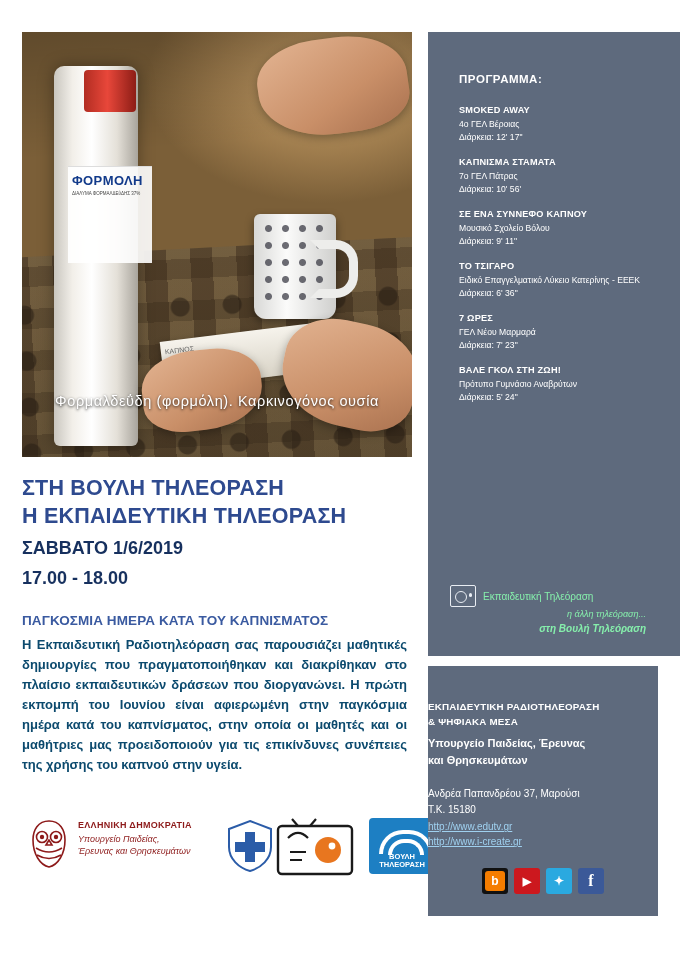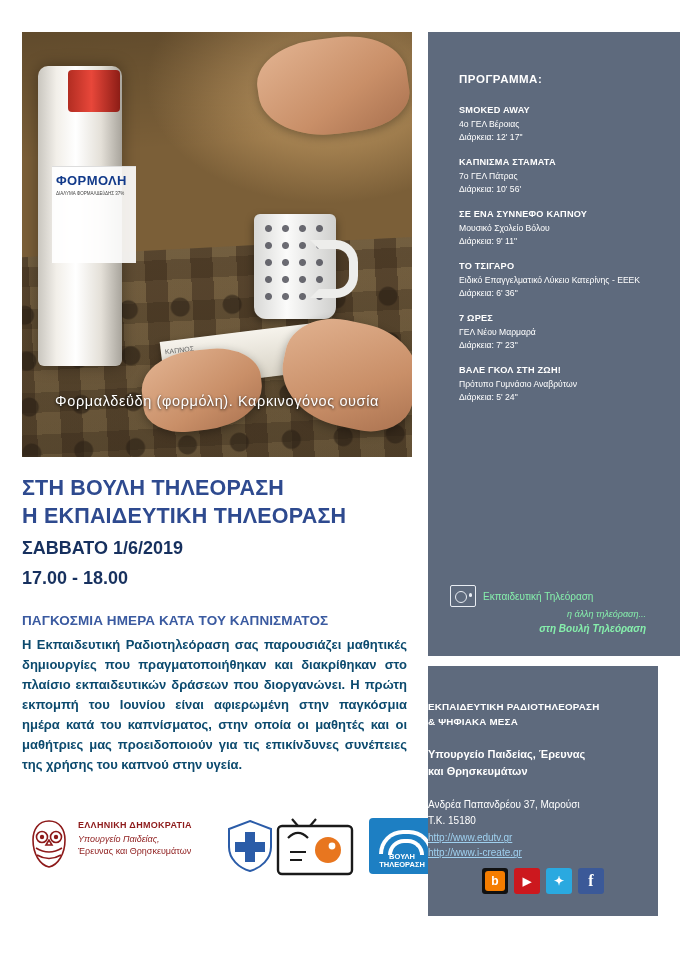--- a/index.html
+++ b/index.html
@@ -61,24 +61,24 @@
     width: 440px;
     height: 190px;
     background-image: radial-gradient(circle, rgba(40,30,20,0.75) 9px, rgba(0,0,0,0) 10px);
     background-size: 52px 46px;
     transform: rotate(-3deg);
     opacity: 0.75;
   }
   
   .bottle {
     position: absolute;
-    left: 16px;
+    left: 32px;
     top: 34px;
     width: 84px;
-    height: 300px;
+    height: 380px;
     background: linear-gradient(to right, #c9c6bf 0%, #f2efe9 22%, #ffffff 45%, #e4e0d8 75%, #a8a49c 100%);
     border-radius: 10px 10px 6px 6px;
     box-shadow: 0 0 16px rgba(0,0,0,0.35);
   }
   .bottle-cap {
     position: absolute;
     left: 30px;
     top: 4px;
     width: 52px;
     height: 42px;
@@ -222,21 +222,21 @@
     top: 0;
   }
   .logo-ministry { left: 4px; width: 215px; display: flex; align-items: flex-start; gap: 8px; }
   .owl {
     width: 42px; height: 52px; flex: 0 0 42px;
     position: relative;
   }
   .ministry-text { padding-top: 2px; }
   .ministry-text .l1 { color: #8d1a1a; font-size: 9px; font-weight: bold; letter-spacing: 0.3px;}
   .ministry-text .l2 { color: #8d1a1a; font-size: 9px; font-style: italic; margin-top: 4px;}
-  .ministry-text .l3 { color: #8d1a1a; font-size: 9px; margin-top: 2px;}
+  .ministry-text .l3 { color: #8d1a1a; font-size: 9px; font-style: italic; margin-top: 2px;}
 
   .logo-greece { left: 196px; width: 60px; text-align: center; }
   .logo-tv { left: 252px; width: 78px; }
   .logo-vouli { left: 345px; width: 68px; }
 
   .vouli-box {
     width: 66px; height: 56px;
     background: #1d7fc3;
     border-radius: 4px;
     position: relative;
@@ -326,21 +326,21 @@
     width: 230px;
     height: 250px;
     background: #5e6a7d;
     color: #ffffff;
     text-align: left;
     padding-top: 34px;
     box-sizing: border-box;
     position: relative;
   }
   .contact-h1 { font-size: 9.8px; font-weight: bold; line-height: 1.5; letter-spacing: 0.2px; }
-  .contact-h2 { font-size: 11px; font-weight: bold; line-height: 1.5; margin-top: 17px; }
+  .contact-h2 { font-size: 11px; font-weight: bold; line-height: 1.5; margin-top: 6px; }
   .contact-addr { font-size: 10px; line-height: 1.55; margin-top: 18px; }
   .contact-link { font-size: 10px; color: #9fd0ef; text-decoration: underline; display: block; margin-top: 4px; }
 
   #social {
     position: absolute;
     left: 0; right: 0;
     bottom: 22px;
     display: flex;
     justify-content: center;
     gap: 6px;

